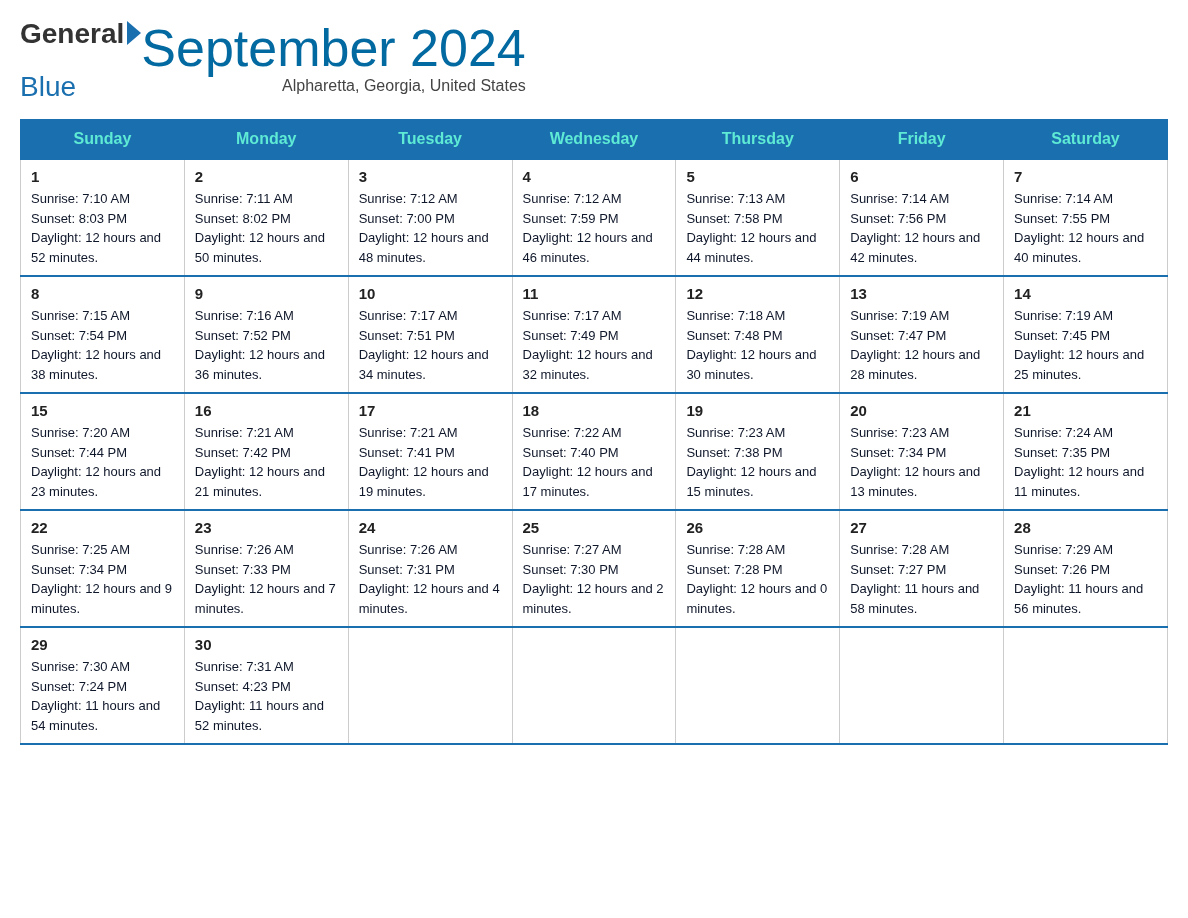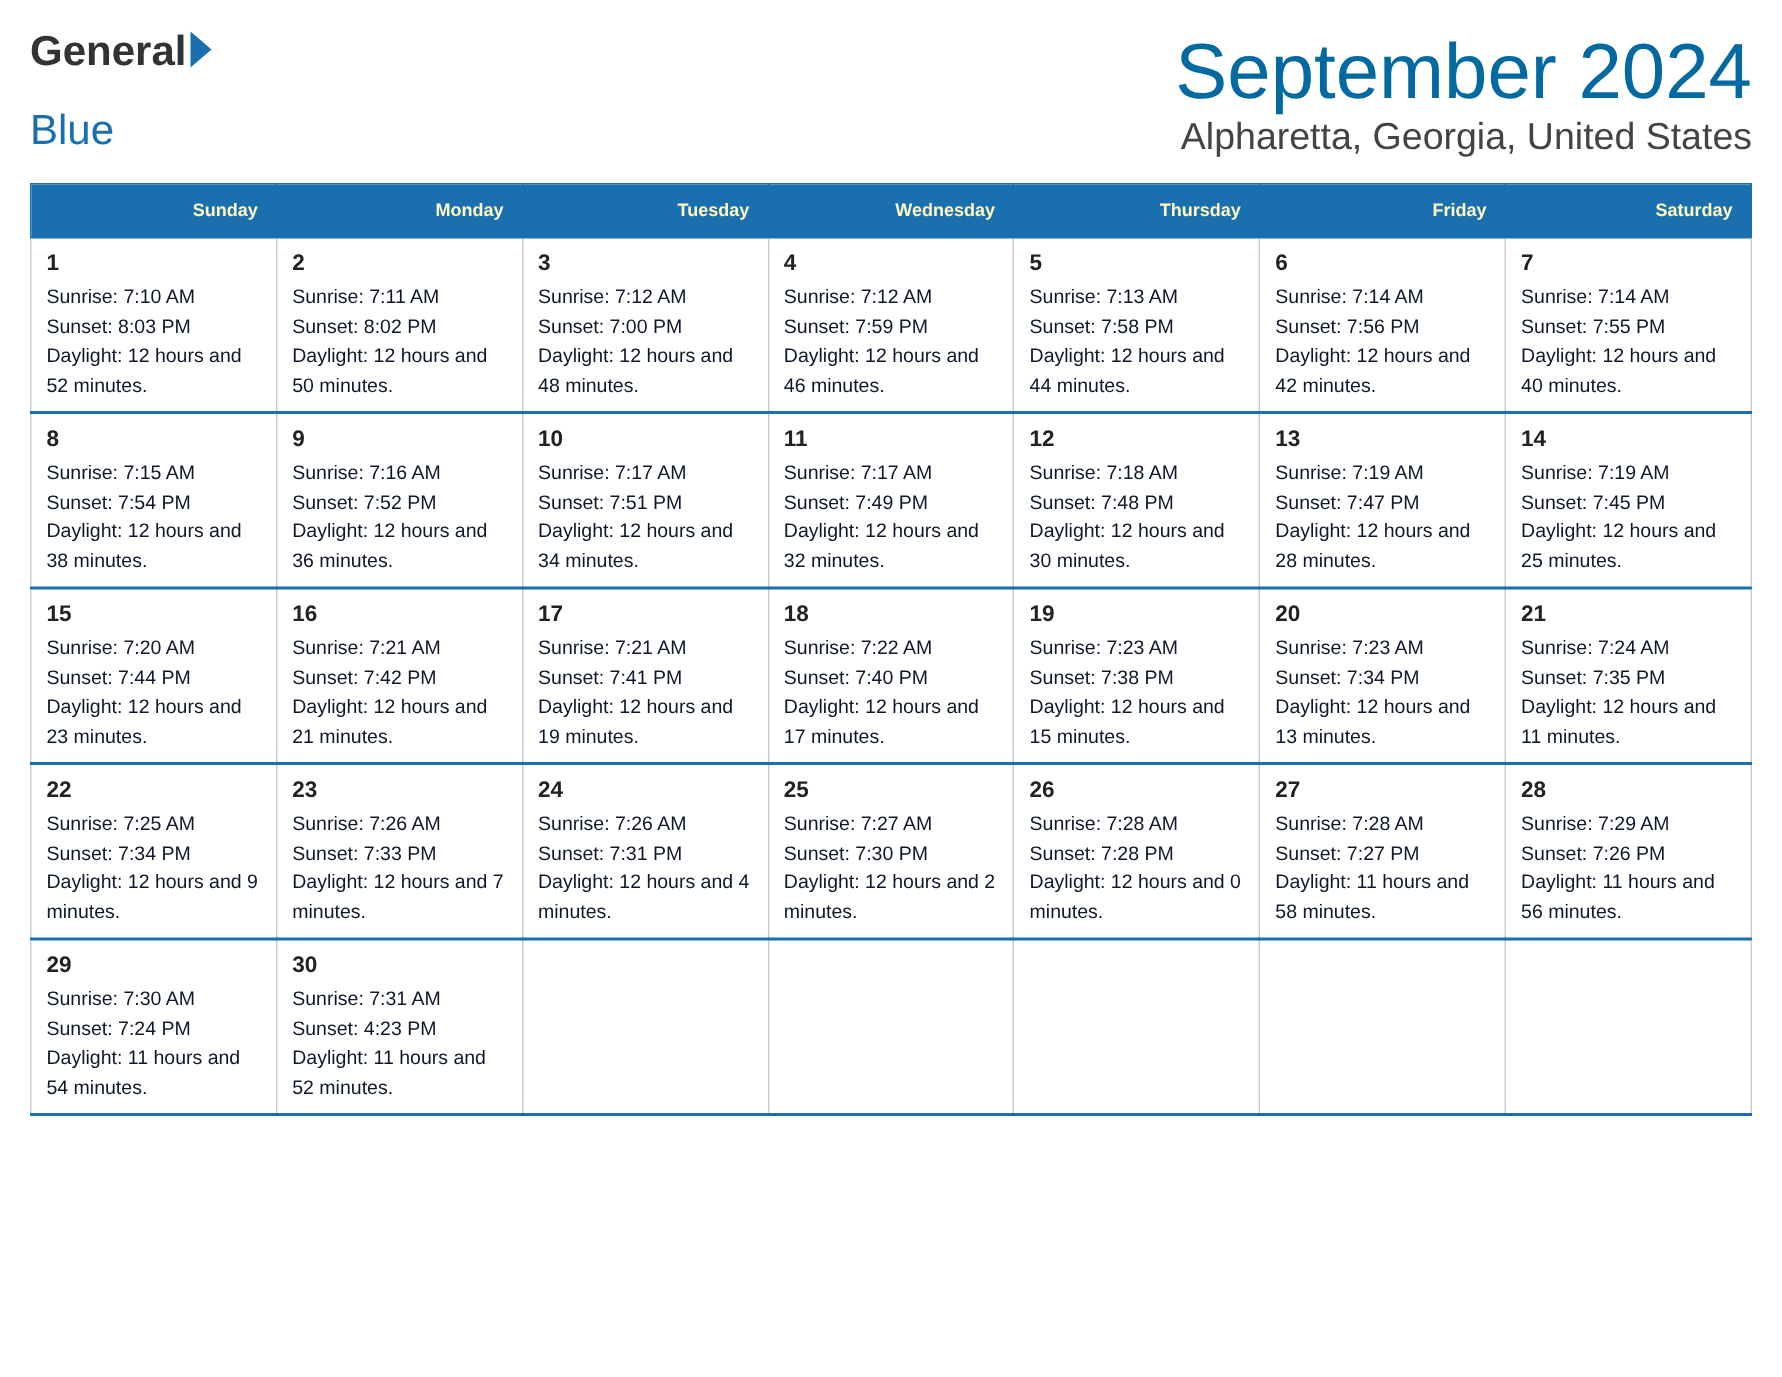--- a/index.html
+++ b/index.html
@@ -5,21 +5,20 @@
     * { margin: 0; padding: 0; box-sizing: border-box; }
     body {
       font-family: Arial, sans-serif;
       background: #fff;
       width: 1188px;
       min-height: 918px;
       padding: 20px;
     }
     .header {
       display: flex;
-      justify-content: space-between;
       align-items: flex-start;
       margin-bottom: 16px;
     }
     .logo {
       display: flex;
       flex-direction: column;
       align-items: flex-start;
     }
     .logo-general {
       font-size: 28px;
@@ -47,35 +46,35 @@
     .title-block {
       text-align: right;
     }
     .month-title {
       font-size: 52px;
       font-weight: normal;
       color: #0369a1;
       line-height: 1.1;
     }
     .location {
-      font-size: 25px;
+      font-size: 16px;
       color: #444;
     }
     .calendar {
       width: 100%;
       border-collapse: collapse;
       border: 1px solid #ccc;
     }
     .calendar th {
       background-color: #1a6faf;
-      color: #fef9c3;
-      font-size: 12px;
+      color: #5eead4;
+      font-size: 16px;
       font-weight: bold;
       padding: 10px 12px;
-      text-align: right;
+      text-align: center;
       border: 1px solid #1a6faf;
     }
     .calendar td {
       vertical-align: top;
       padding: 8px 10px;
       border: 1px solid #ccc;
       font-size: 13px;
       color: #333;
       width: 14.28%;
       min-height: 100px;

